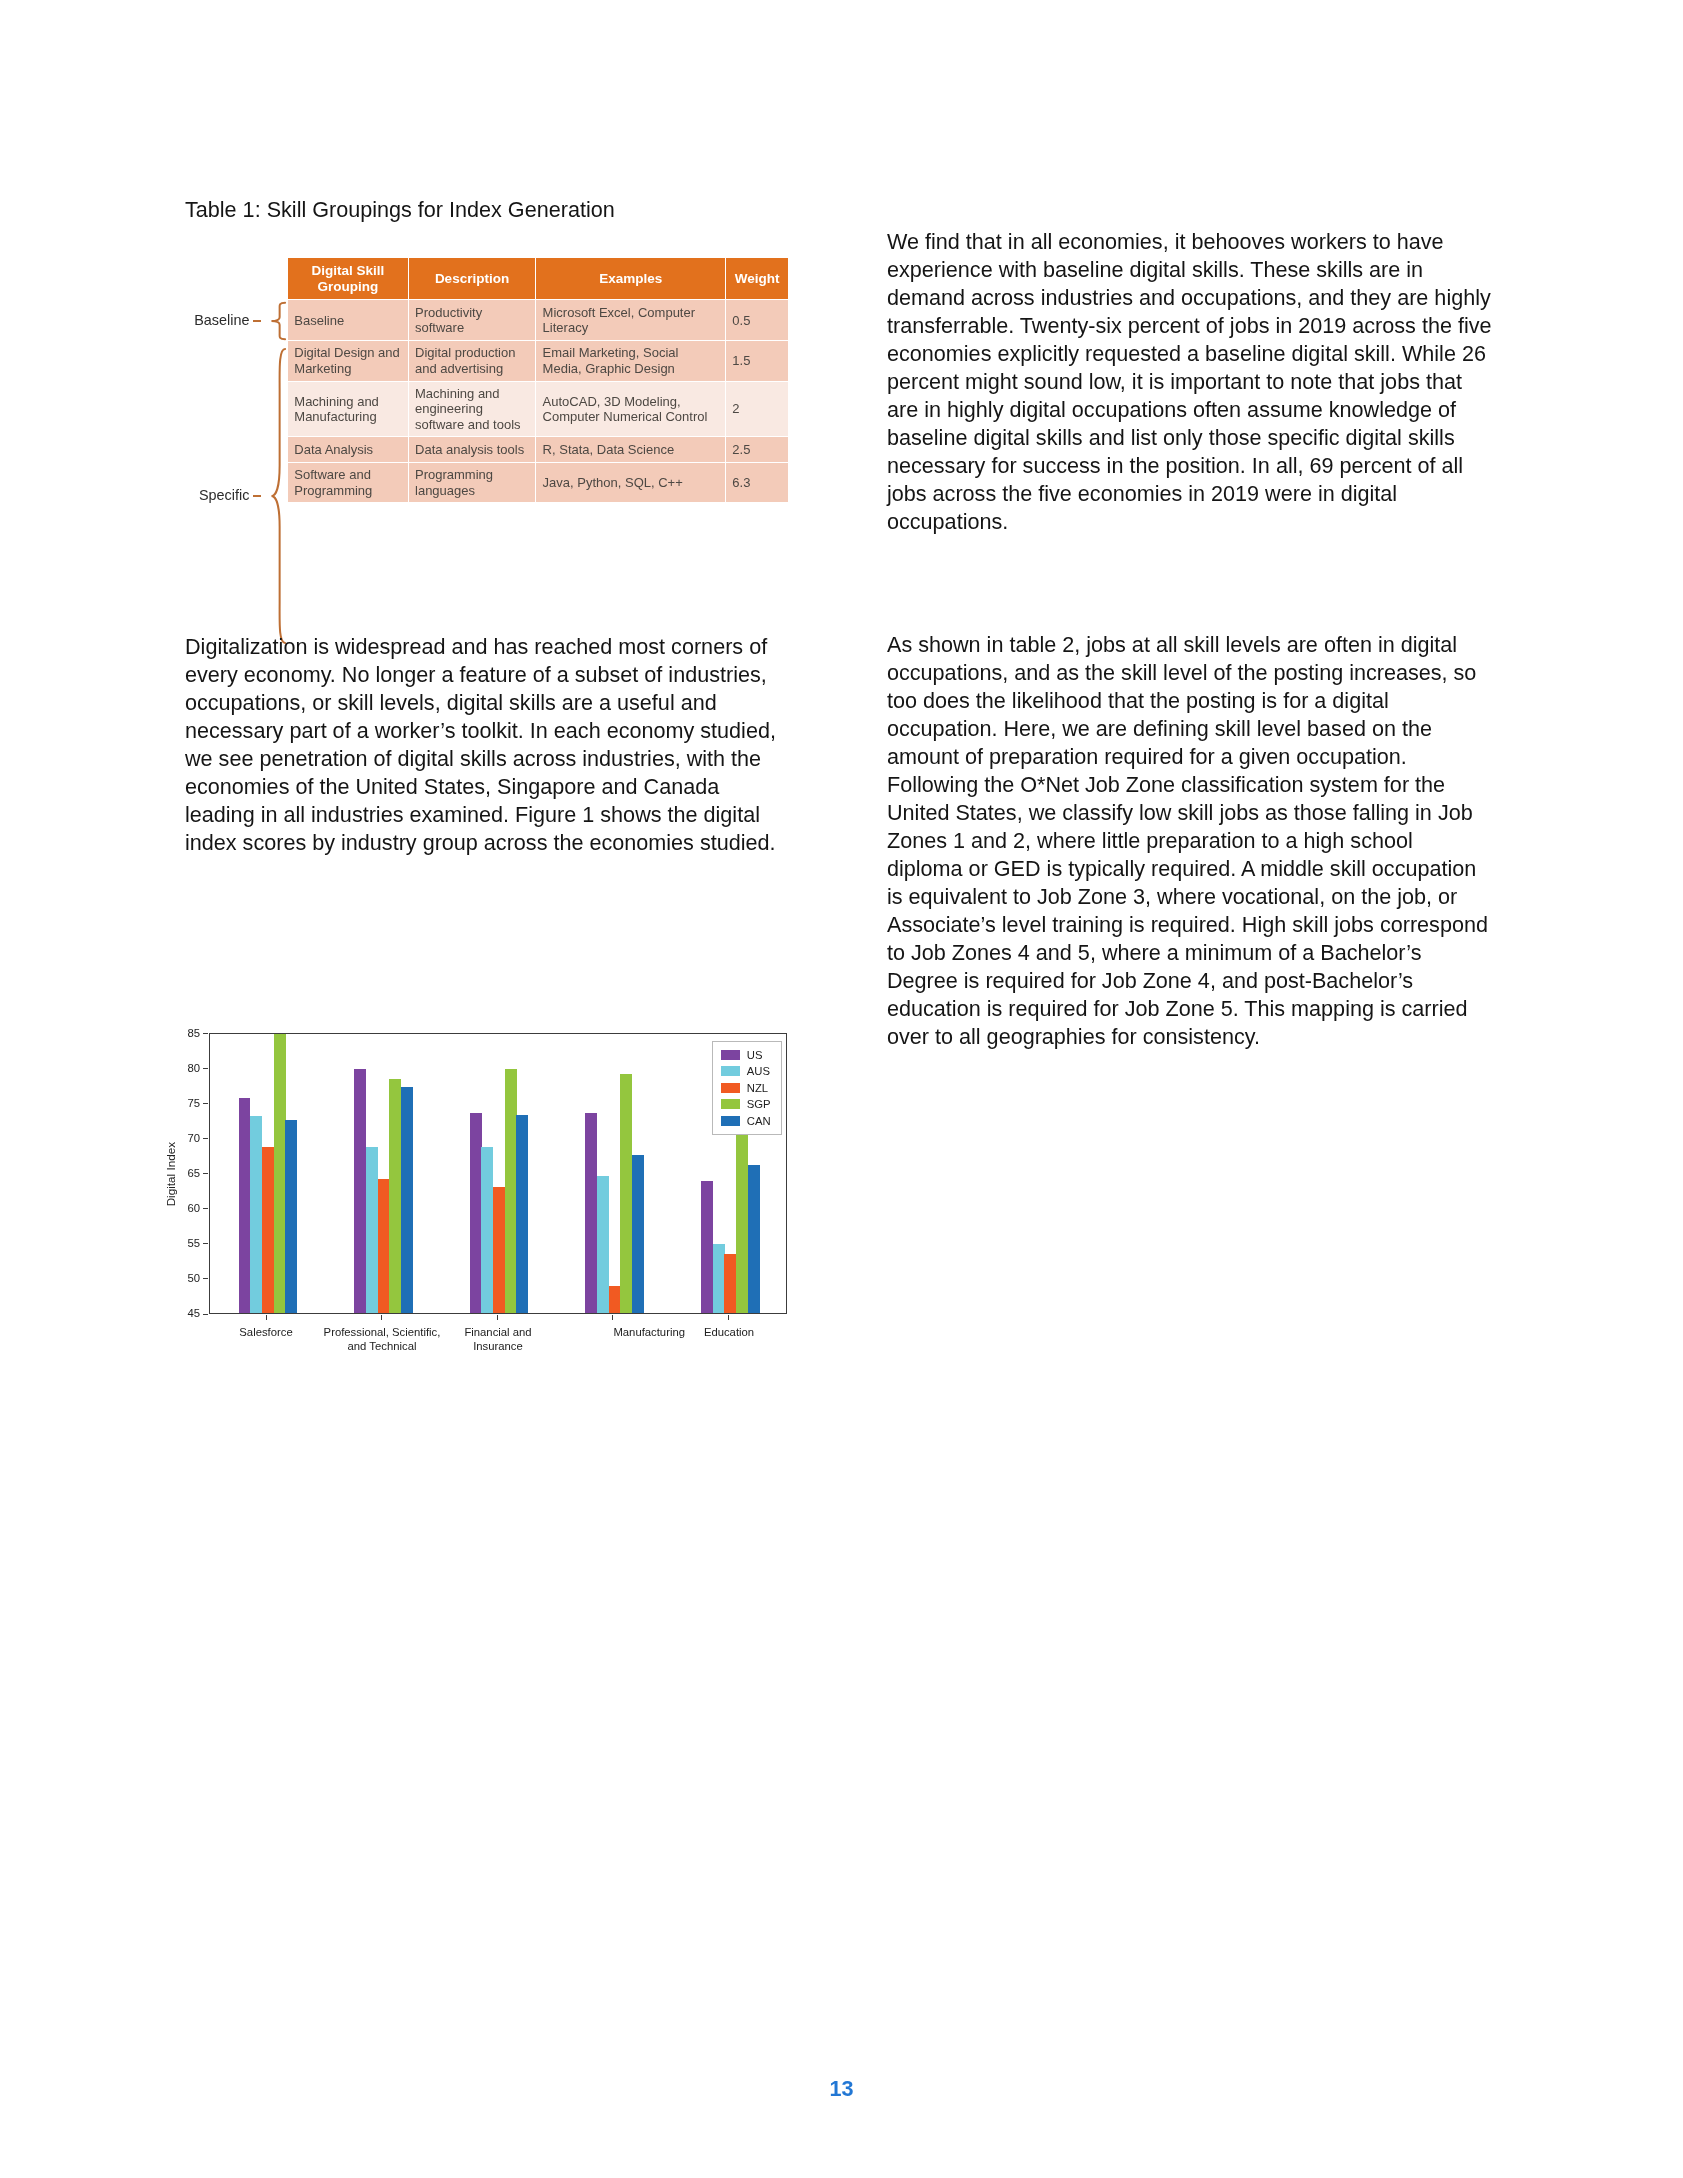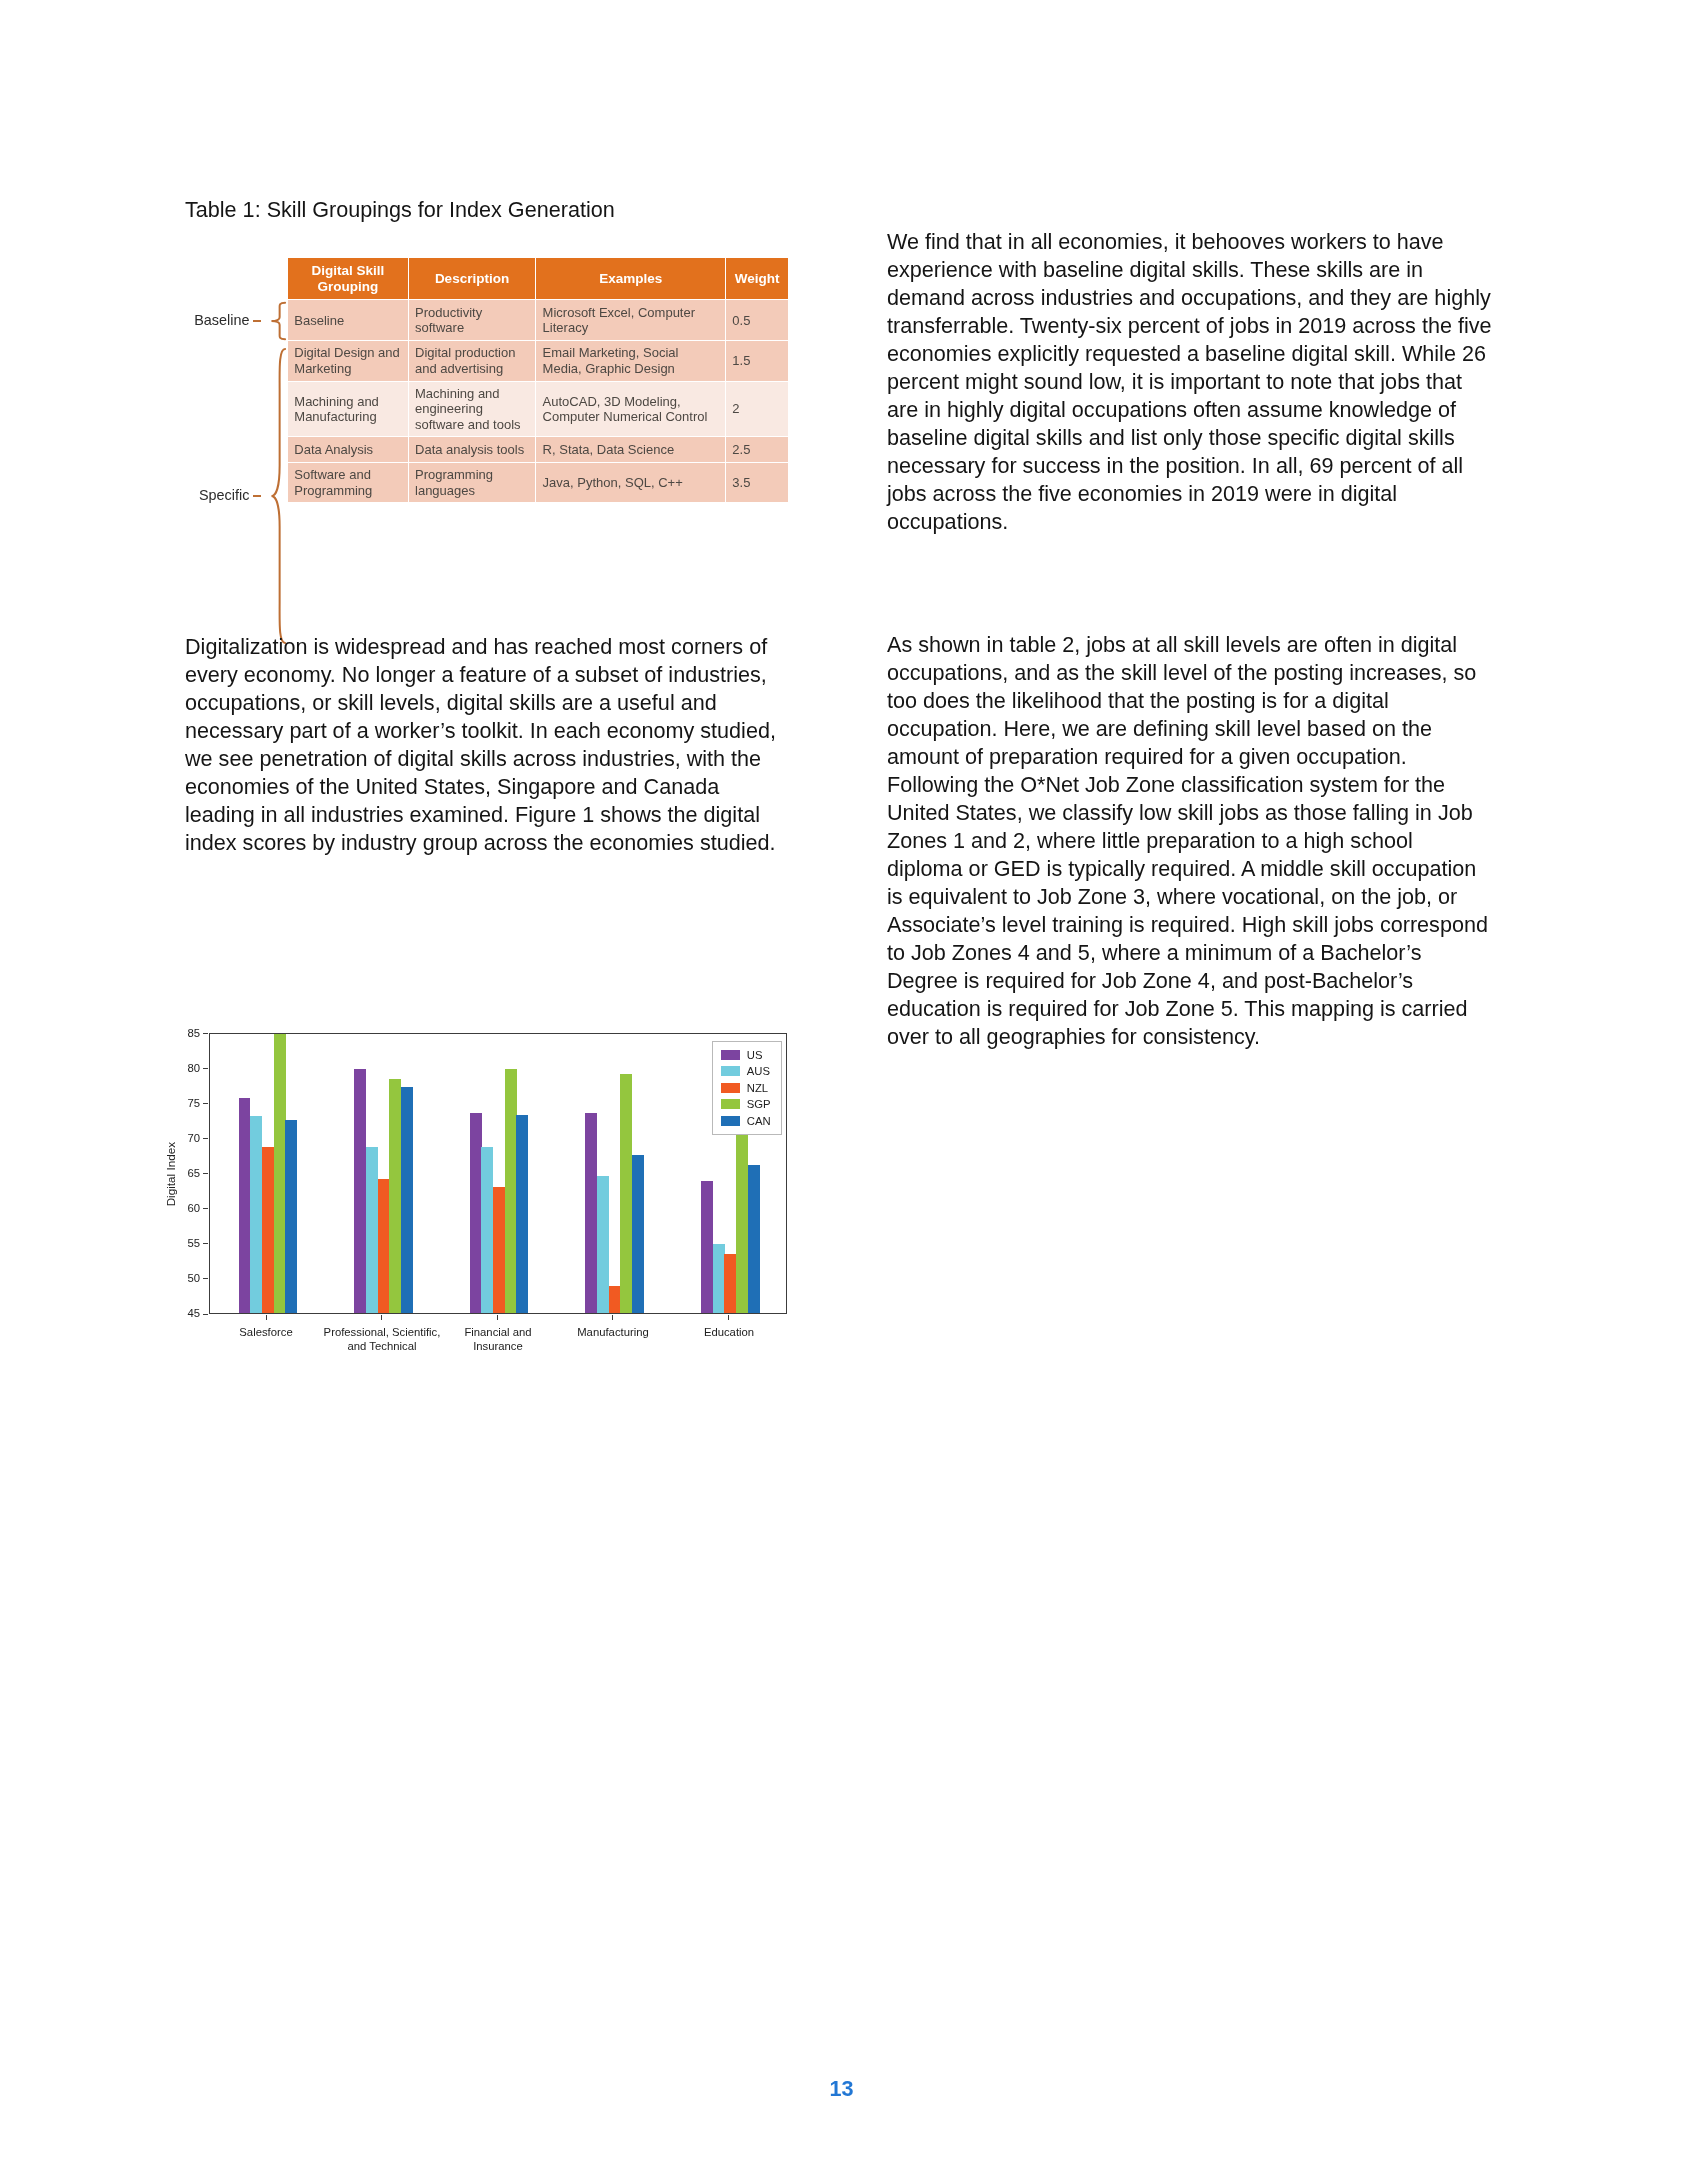--- a/index.html
+++ b/index.html
@@ -93,21 +93,21 @@
           <tr class="row-dark">
             <td>Data Analysis</td>
             <td>Data analysis tools</td>
             <td>R, Stata, Data Science</td>
             <td class="weight">2.5</td>
           </tr>
           <tr class="row-dark">
             <td>Software and Programming</td>
             <td>Programming languages</td>
             <td>Java, Python, SQL, C++</td>
-            <td class="weight">3.5</td>
+            <td class="weight">6.3</td>
           </tr>
         </tbody>
     </table>
   <svg viewBox="0 0 22 100" preserveAspectRatio="none" style="position: absolute; left: 81px; top: 45px; width: 20px; height: 38px; overflow: visible;">
         <path d="M21,2 C14,2 15,9 15,15 L15,40 C15,47 11,50 6,50 C11,50 15,53 15,60 L15,85 C15,91 14,98 21,98" fill="none" stroke="#BE6F34" stroke-width="2" stroke-linecap="round" vector-effect="non-scaling-stroke"></path>
       </svg>
       <svg viewBox="0 0 22 100" preserveAspectRatio="none" style="position: absolute; left: 81px; top: 86px; width: 20px; height: 306px; overflow: visible;">
         <path d="M21,2 C14,2 15,9 15,15 L15,40 C15,47 11,50 6,50 C11,50 15,53 15,60 L15,85 C15,91 14,98 21,98" fill="none" stroke="#BE6F34" stroke-width="2" stroke-linecap="round" vector-effect="non-scaling-stroke"></path>
       </svg>
     </div>
@@ -188,21 +188,21 @@
       <div class="ytick-mark" style="top: 4.7px;"></div>
       <div class="xtick-mark" style="left: 106px;"></div>
       <div class="xtick-label" style="left: 34px;">Salesforce</div>
       <div class="xtick-mark" style="left: 221px;"></div>
       <div class="xtick-label" style="left: 150px;">Professional, Scientific,
 and Technical</div>
       <div class="xtick-mark" style="left: 337px;"></div>
       <div class="xtick-label" style="left: 266px;">Financial and
 Insurance</div>
       <div class="xtick-mark" style="left: 452px;"></div>
-      <div class="xtick-label" style="left: 381px;">Manufacturing</div>
+      <div class="xtick-label" style="left: 381px; text-align: right;">Manufacturing</div>
       <div class="xtick-mark" style="left: 568px;"></div>
       <div class="xtick-label" style="left: 497px;">Education</div>
     </div>
 
   <p class="para" style="left:887px; top:228px;">We find that in all economies, it behooves workers to have experience with baseline digital skills. These skills are in demand across industries and occupations, and they are highly transferrable. Twenty-six percent of jobs in 2019 across the five economies explicitly requested a baseline digital skill. While 26 percent might sound low, it is important to note that jobs that are in highly digital occupations often assume knowledge of baseline digital skills and list only those specific digital skills necessary for success in the position. In all, 69 percent of all jobs across the five economies in 2019 were in digital occupations.</p>
   <p class="para" style="left:887px; top:631px;">As shown in table 2, jobs at all skill levels are often in digital occupations, and as the skill level of the posting increases, so too does the likelihood that the posting is for a digital occupation. Here, we are defining skill level based on the amount of preparation required for a given occupation. Following the O*Net Job Zone classification system for the United States, we classify low skill jobs as those falling in Job Zones 1 and 2, where little preparation to a high school diploma or GED is typically required. A middle skill occupation is equivalent to Job Zone 3, where vocational, on the job, or Associate’s level training is required. High skill jobs correspond to Job Zones 4 and 5, where a minimum of a Bachelor’s Degree is required for Job Zone 4, and post-Bachelor’s education is required for Job Zone 5. This mapping is carried over to all geographies for consistency.</p>
 
   <div class="page-number">13</div>
 
 </div>

